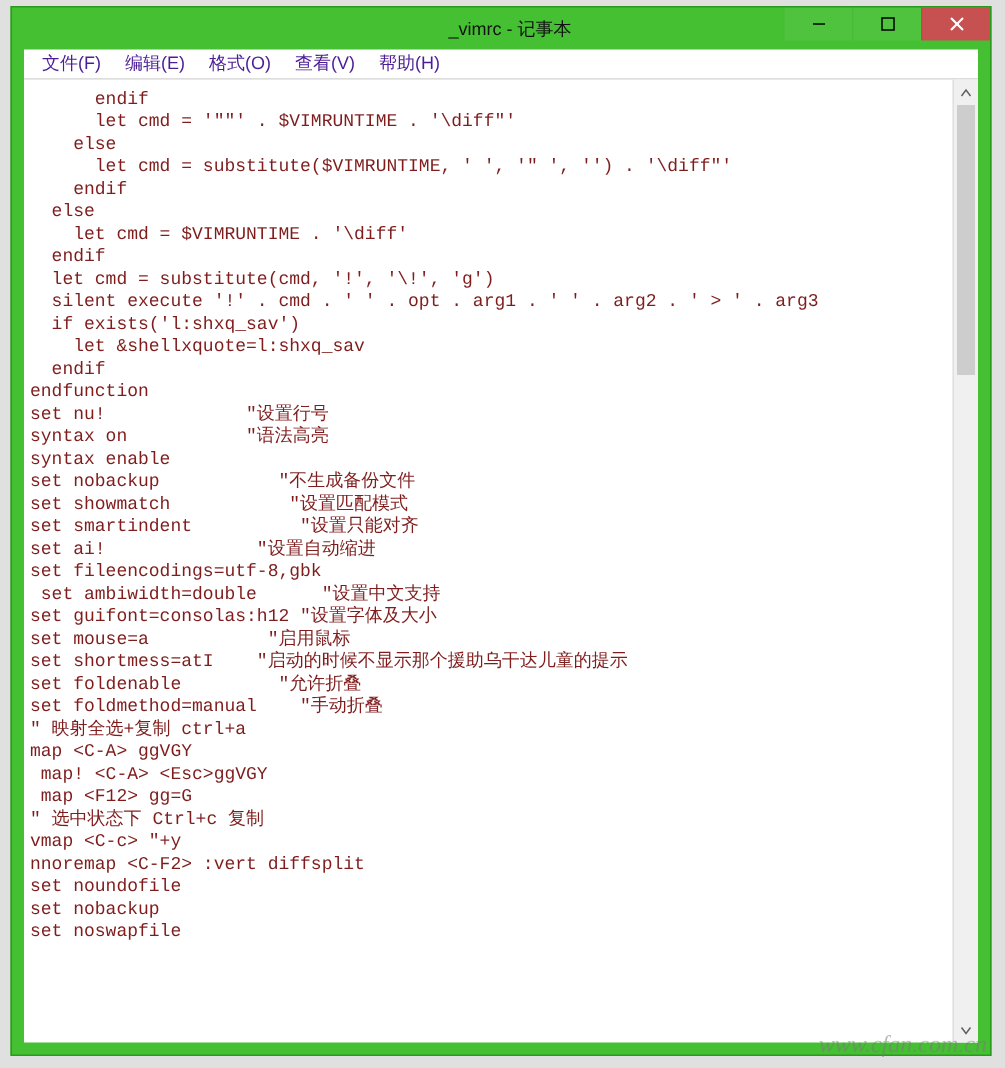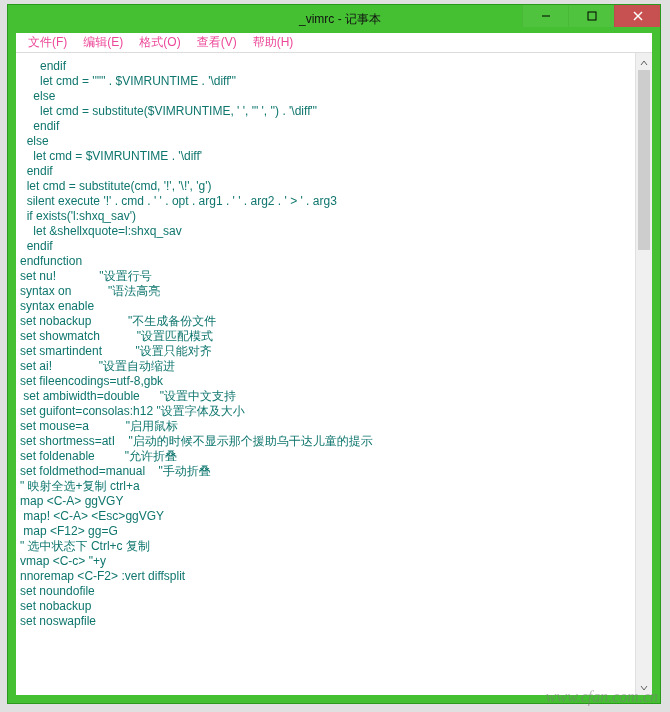--- a/index.html
+++ b/index.html
@@ -56,46 +56,46 @@
   .menubar {
     position: absolute;
     left: 8px;
     top: 28px;
     right: 8px;
     height: 20px;
     background: #fff;
     display: flex;
     align-items: center;
     font-size: 12px;
-    color: #ec4899;
+    color: #4c1d95;
     border-bottom: 1px solid #dcdcdc;
     padding-left: 4px;
   }
   .menu-item {
     padding: 2px 8px;
     cursor: default;
   }
   .content-wrap {
     position: absolute;
     left: 8px;
     top: 48px;
     right: 8px;
     bottom: 8px;
     background: #fff;
     display: flex;
   }
   .content {
     flex: 1;
     padding: 6px 4px;
-    font-family: Liberation Sans, sans-serif;
+    font-family: Liberation Mono, monospace;
     font-size: 12px;
     line-height: 15px;
     white-space: pre;
     overflow: hidden;
-    color: #0f766e;
+    color: #7f1d1d;
   }
   .scrollbar {
     width: 17px;
     background: #f0f0f0;
     position: relative;
     border-left: 1px solid #e0e0e0;
   }
   .scroll-arrow {
     position: absolute;
     left: 0; right: 0;

